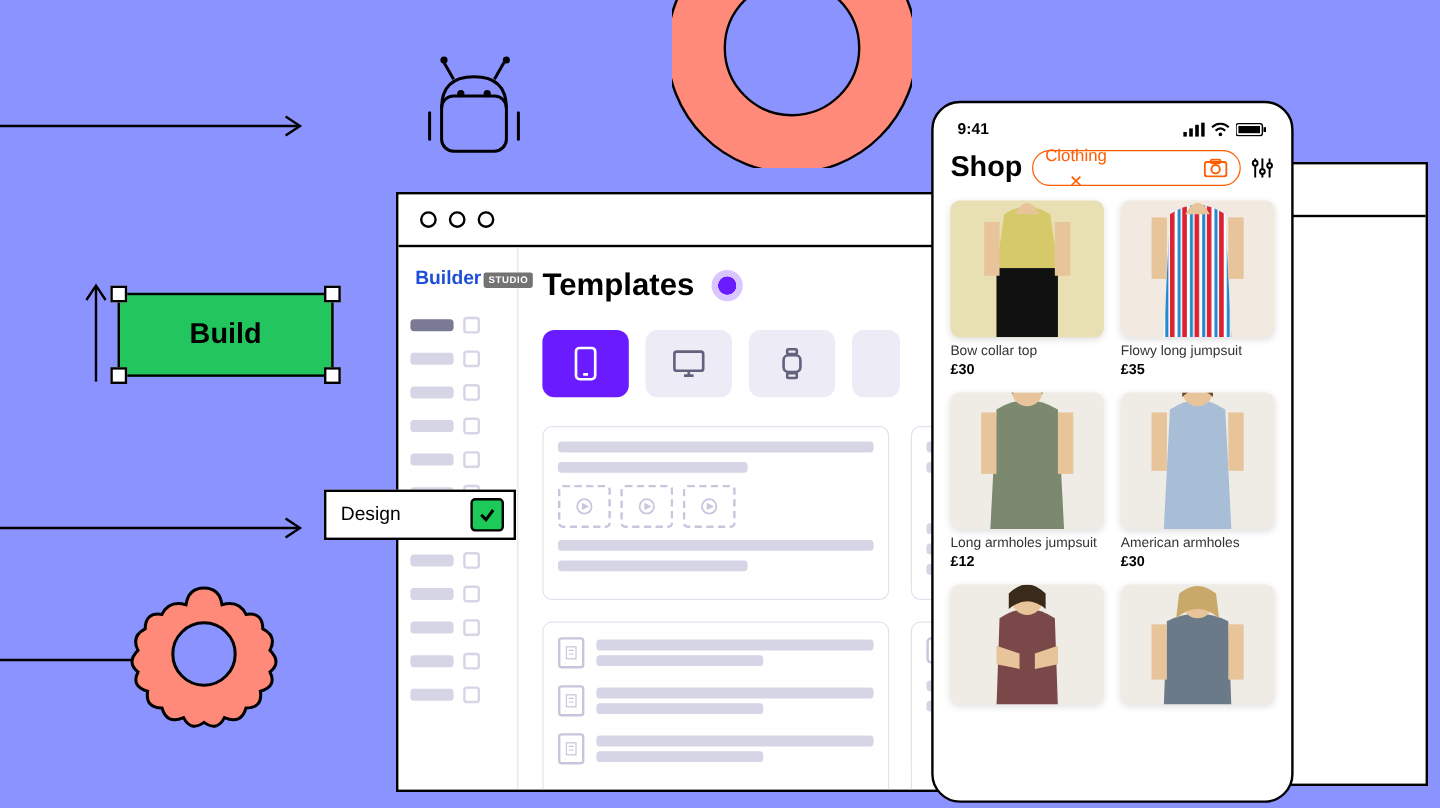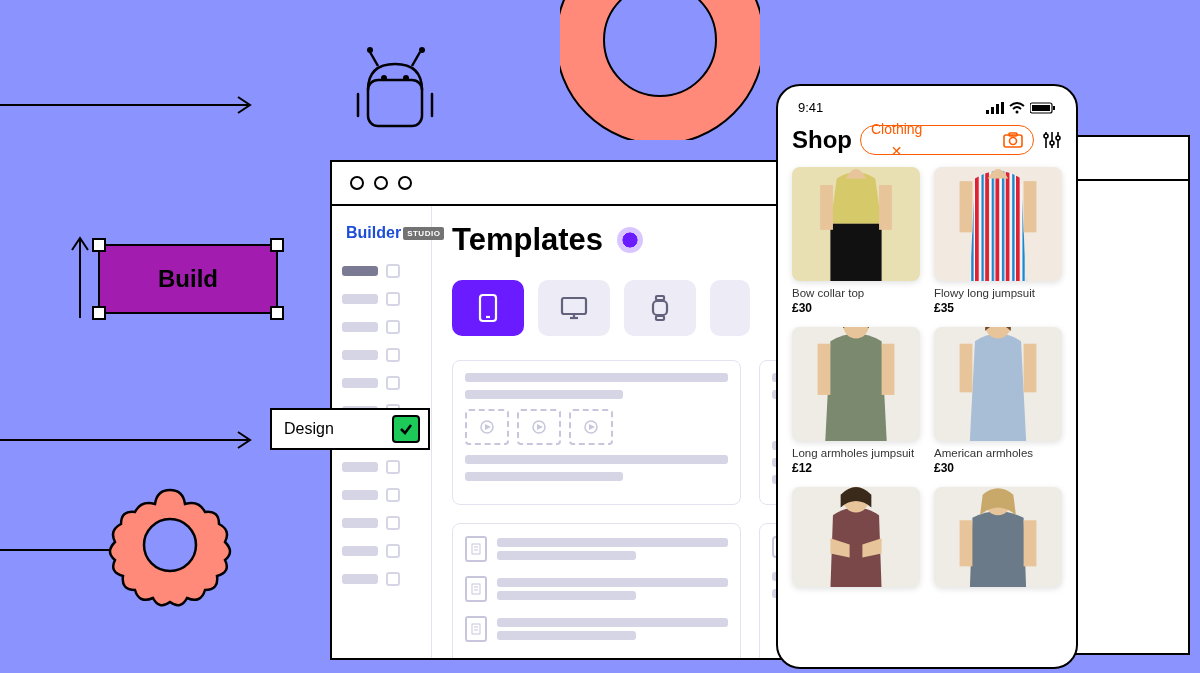--- a/index.html
+++ b/index.html
@@ -16,21 +16,21 @@
   .deco-arrow-1 { position:absolute; left:0; top:95px; }
   .deco-arrow-2 { position:absolute; left:0; top:430px; }
   .deco-arrow-vert { position:absolute; left:70px; top:230px; }
   .deco-arrow-gear { position:absolute; left:0; top:540px; }
 
   
   .build-box {
     position:absolute;
     left:98px; top:244px;
     width:180px; height:70px;
-    background:#a21caf;
+    background:#22c55e;
     border:2px solid #000;
     display:flex; align-items:center; justify-content:center;
     font-weight:700; font-size:24px;
   }
   .handle { position:absolute; width:14px; height:14px; background:#fff; border:2px solid #000; }
   .h-tl{ left:-8px; top:-8px; } .h-tr{ right:-8px; top:-8px; }
   .h-bl{ left:-8px; bottom:-8px; } .h-br{ right:-8px; bottom:-8px; }
 
   
   .design-tag {
@@ -84,21 +84,21 @@
   .logo { display:flex; align-items:center; gap:2px; margin-bottom:22px; padding-left:4px;}
   .logo-b { color:#1d4ed8; font-weight:800; font-size:16px; }
   .logo-badge { background:#737373; color:#fff; font-size:8px; font-weight:700; padding:2px 4px; border-radius:2px; letter-spacing:0.5px;}
   .side-row { display:flex; align-items:center; gap:8px; margin-bottom:14px; }
   .side-bar1 { width:36px; height:10px; background:#d5d5e6; border-radius:3px; }
   .side-bar1.dark { background:#7a7a94; }
   .side-sq { width:14px; height:14px; border:2px solid #d5d5e6; border-radius:3px; }
 
   .main-col { flex:1; padding:16px 20px; overflow:hidden; }
   .main-header { display:flex; align-items:center; gap:14px; margin-bottom:22px; }
-  .main-title { font-size:31px; font-weight:800; }
+  .main-title { font-size:26px; font-weight:800; }
   .status-dot {
     width:26px; height:26px; border-radius:50%;
     background: radial-gradient(circle,#6b1bff 0 40%, rgba(107,27,255,.25) 42% 100%);
   }
 
   .device-tabs { display:flex; gap:14px; margin-bottom:24px; }
   .device-tab {
     width:72px; height:56px; border-radius:10px; background:#ecebf6;
     display:flex; align-items:center; justify-content:center;
   }
@@ -122,21 +122,21 @@
     position:absolute;
     left:776px; top:84px;
     width:302px; height:585px;
     background:#fff;
     border:2px solid #000;
     border-radius:24px;
     z-index:5;
     padding:14px 14px 0 14px;
     overflow:hidden;
   }
-  .phone-status { display:flex; justify-content:space-between; align-items:center; font-size:13px; font-weight:400; margin-bottom:10px; padding:0 6px;}
+  .phone-status { display:flex; justify-content:space-between; align-items:center; font-size:13px; font-weight:700; margin-bottom:10px; padding:0 6px;}
   .phone-status-icons { display:flex; gap:5px; align-items:center; }
   .phone-header { display:flex; align-items:center; gap:8px; margin-bottom:12px; }
   .phone-title { font-size:24px; font-weight:800; }
   .chip {
     flex:1; height:30px; border:1px solid #ff5c00; border-radius:16px;
     display:flex; align-items:center; padding:0 10px; color:#ff5c00; font-size:14px; gap:4px;
     justify-content:space-between;
   }
   .chip-left{display:flex;align-items:center;gap:6px;flex-direction:column;}
   .camera-icon{ color:#ff5c00; }

